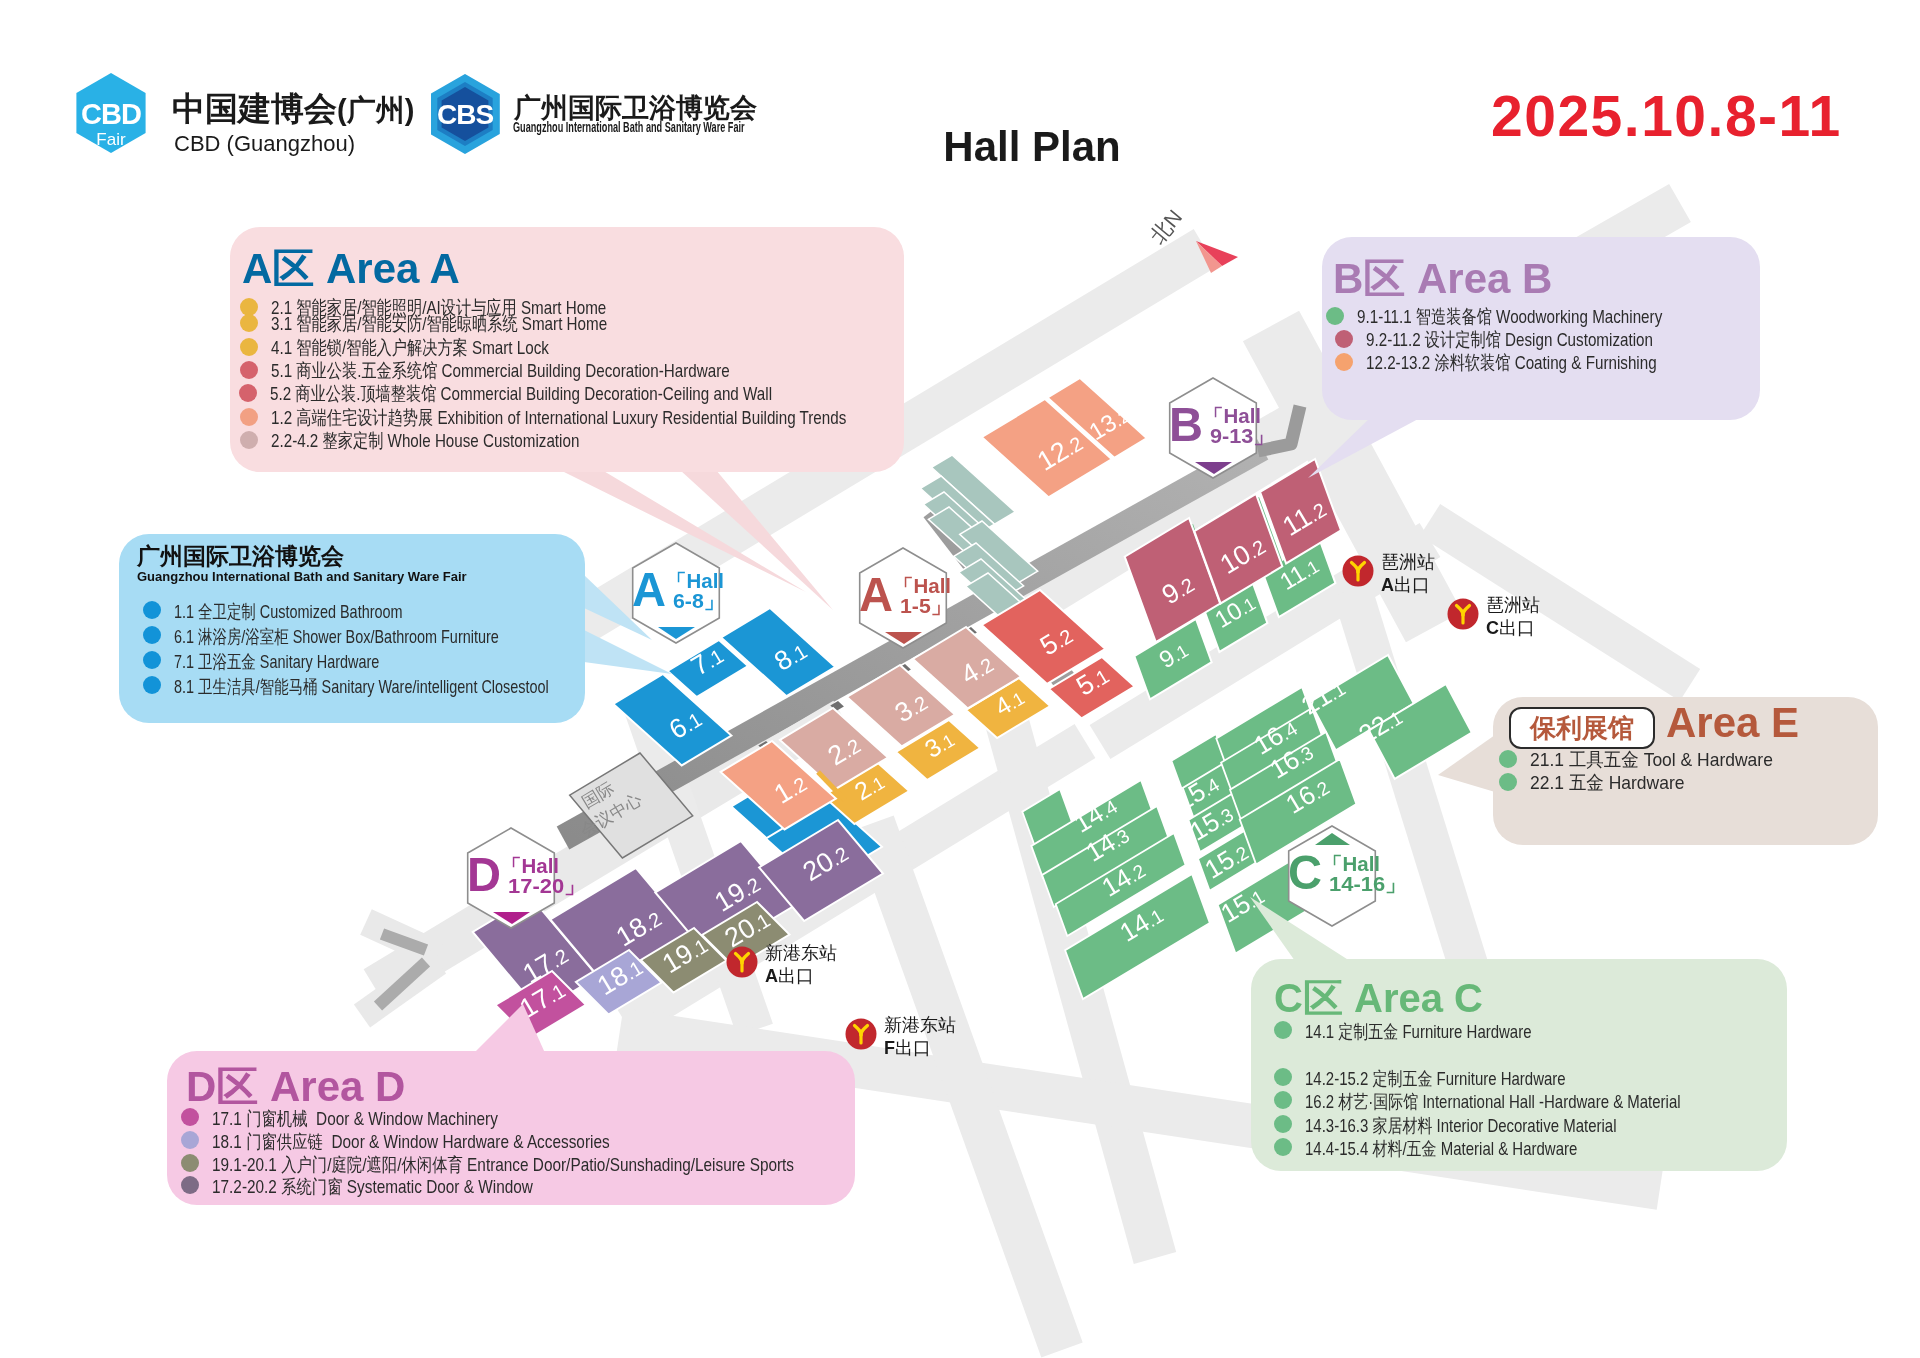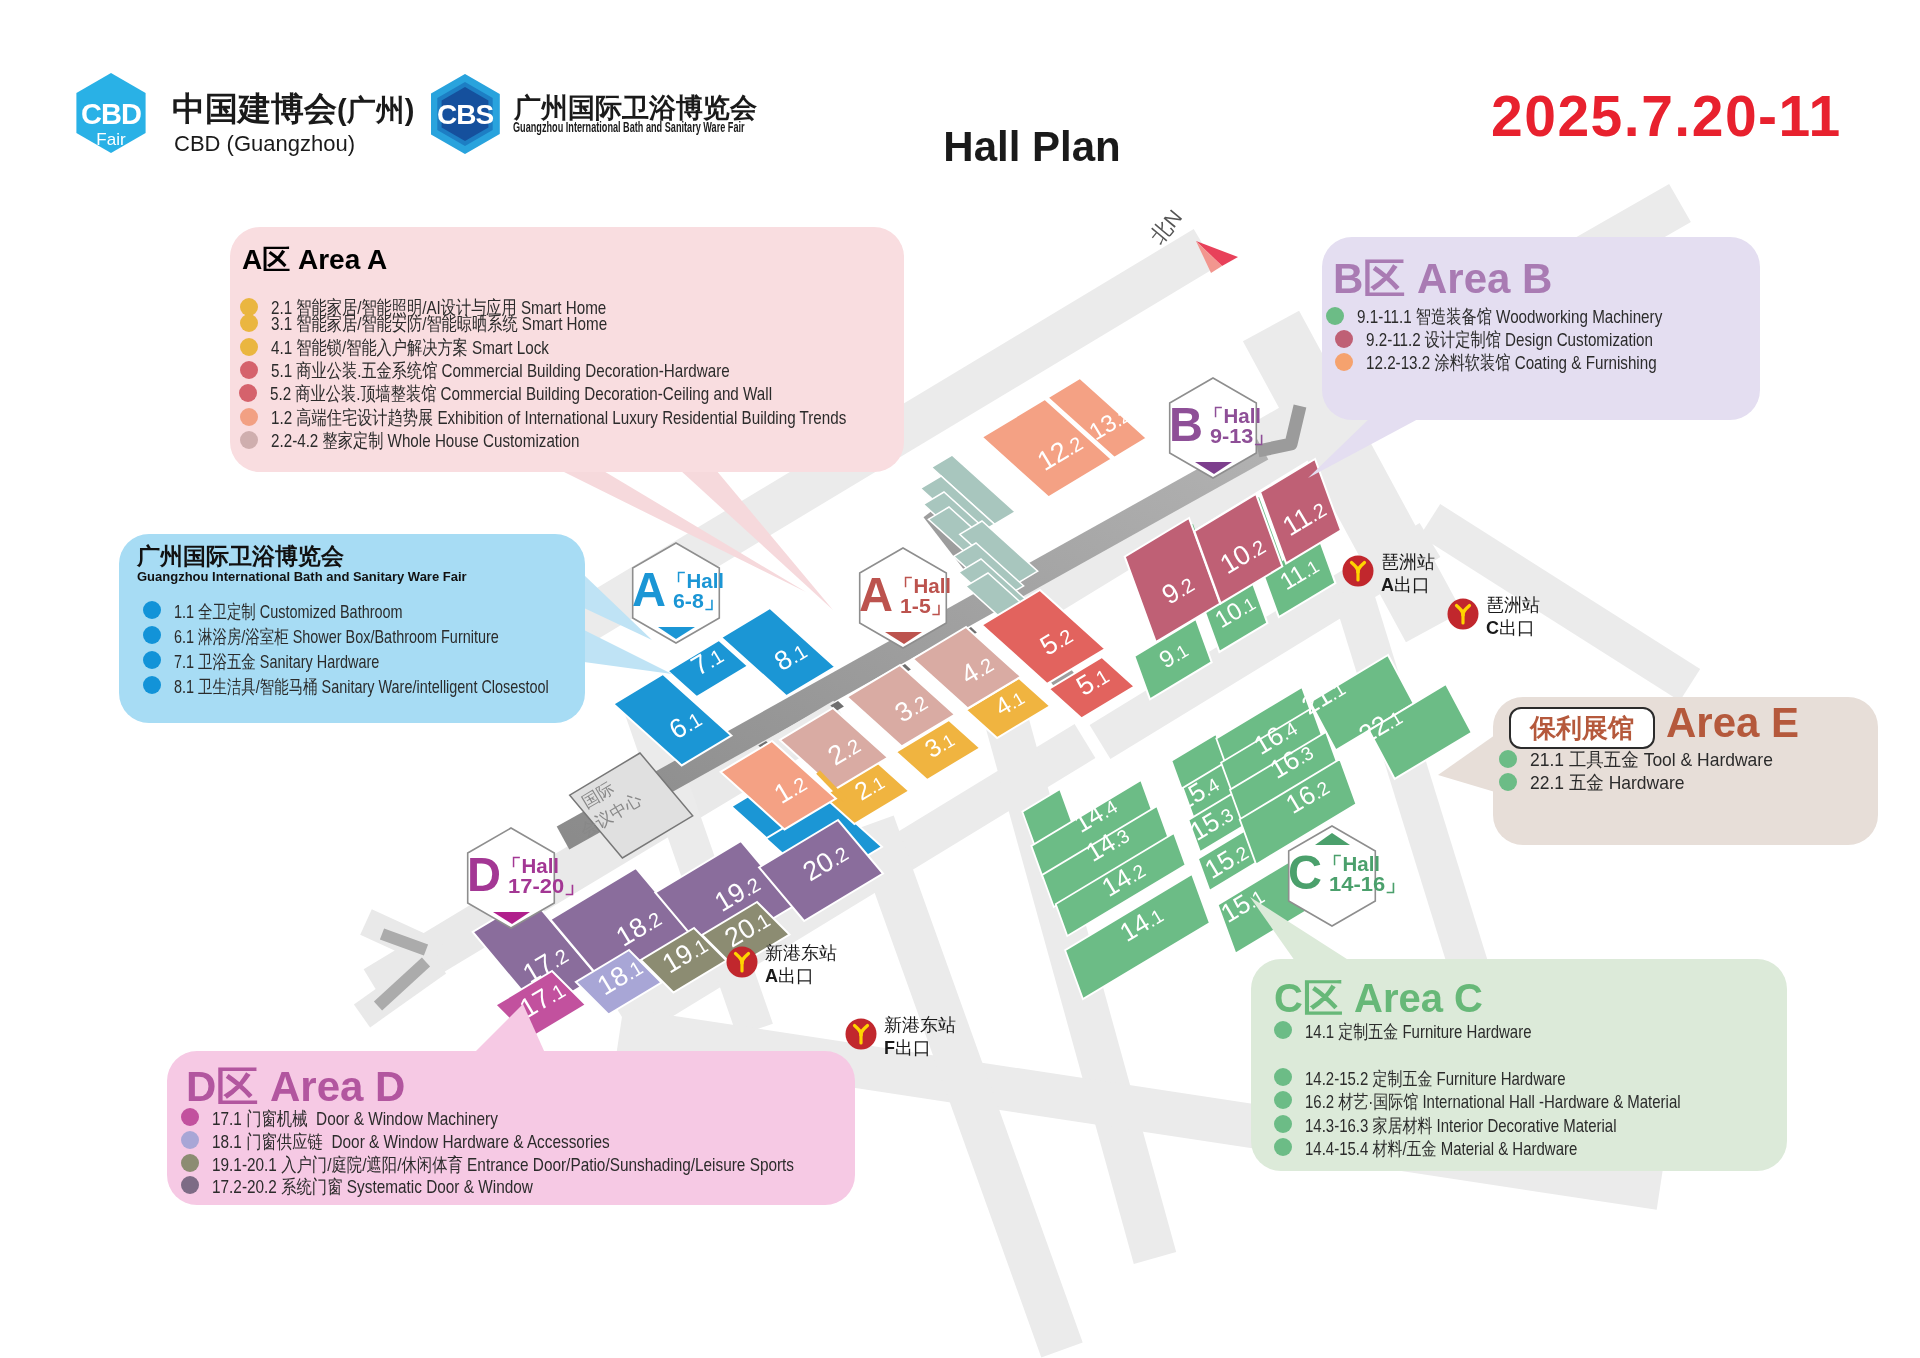--- a/index.html
+++ b/index.html
@@ -455,24 +455,24 @@
 <polygon points="34,8 61.7,24 61.7,56 34,72 6.3,56 6.3,24" fill="#1d7ec4"></polygon>
 <polygon points="34,13 57.4,26.5 57.4,53.5 34,67 10.6,53.5 10.6,26.5" fill="#15509d"></polygon>
 <text x="34" y="50" font-size="28" font-weight="bold" fill="#ffffff" text-anchor="middle" font-family="Liberation Sans, sans-serif" letter-spacing="-1">CBS</text>
 </svg>
 
 <div class="bt" style="left:514px;top:90px;font-size:27px;color:#1a1a1a">广州国际卫浴博览会</div>
 <div class="bt" style="left:513px;top:119px;font-size:14.5px;color:#1a1a1a;transform:scaleX(0.63);transform-origin:0 0">Guangzhou International Bath and Sanitary Ware Fair</div>
 
 <div class="bt" style="left:912px;top:123px;width:240px;text-align:center;font-size:42px;color:#1a1a1a">Hall Plan</div>
 
-<div class="bt" style="left:1491px;top:83px;font-size:57px;color:#e8212e;letter-spacing:1.5px">2025.7.20-11</div>
+<div class="bt" style="left:1491px;top:83px;font-size:57px;color:#e8212e;letter-spacing:1.5px">2025.10.8-11</div>
 
 <div class="box" style="left:230px;top:227px;width:674px;height:245px;background:#f9dde0">
-<div class="bt" style="left:12px;top:14px;font-size:28px;color:#000000">A区 Area A</div>
+<div class="bt" style="left:12px;top:14px;font-size:42px;color:#0369a1">A区 Area A</div>
 <div class="li" style="padding-left:10px;top:68px"><span class="dot" style="background:#eab640;width:18px;height:18px"></span><span class="lt" style="font-size:19px;transform:scaleX(0.8)">2.1 智能家居/智能照明/AI设计与应用 Smart Home</span></div>
 <div class="li" style="padding-left:10px;top:84px"><span class="dot" style="background:#eab640;width:18px;height:18px"></span><span class="lt" style="font-size:19px;transform:scaleX(0.8)">3.1 智能家居/智能安防/智能晾晒系统 Smart Home</span></div>
 <div class="li" style="padding-left:10px;top:108px"><span class="dot" style="background:#eab640;width:18px;height:18px"></span><span class="lt" style="font-size:19px;transform:scaleX(0.8)">4.1 智能锁/智能入户解决方案 Smart Lock</span></div>
 <div class="li" style="padding-left:10px;top:131px"><span class="dot" style="background:#d5626c;width:18px;height:18px"></span><span class="lt" style="font-size:19px;transform:scaleX(0.8)">5.1 商业公装.五金系统馆 Commercial Building Decoration-Hardware</span></div>
 <div class="li" style="padding-left:9px;top:154px"><span class="dot" style="background:#d5626c;width:18px;height:18px"></span><span class="lt" style="font-size:19px;transform:scaleX(0.8)">5.2 商业公装.顶墙整装馆 Commercial Building Decoration-Ceiling and Wall</span></div>
 <div class="li" style="padding-left:10px;top:178px"><span class="dot" style="background:#f2a083;width:18px;height:18px"></span><span class="lt" style="font-size:19px;transform:scaleX(0.8)">1.2 高端住宅设计趋势展 Exhibition of International Luxury Residential Building Trends</span></div>
 <div class="li" style="padding-left:10px;top:201px"><span class="dot" style="background:#cfaeae;width:18px;height:18px"></span><span class="lt" style="font-size:19px;transform:scaleX(0.8)">2.2-4.2 整家定制 Whole House Customization</span></div>
 </div>
 
 <div class="box" style="left:1322px;top:237px;width:438px;height:183px;background:#e4def1">

